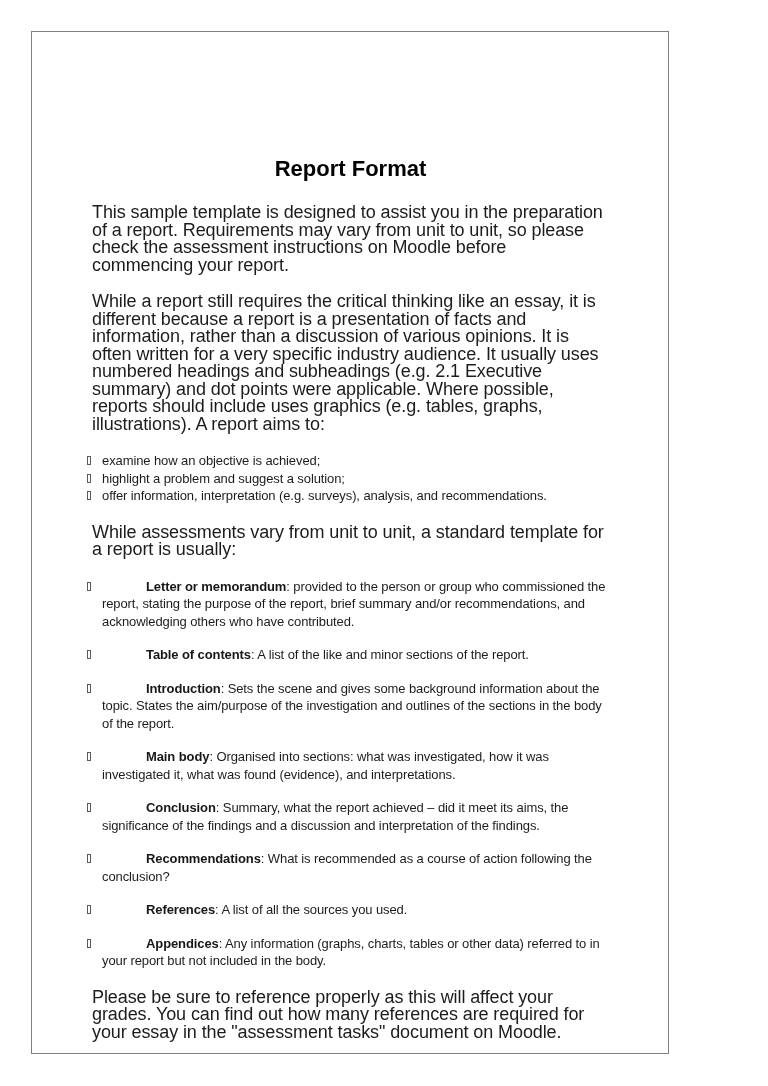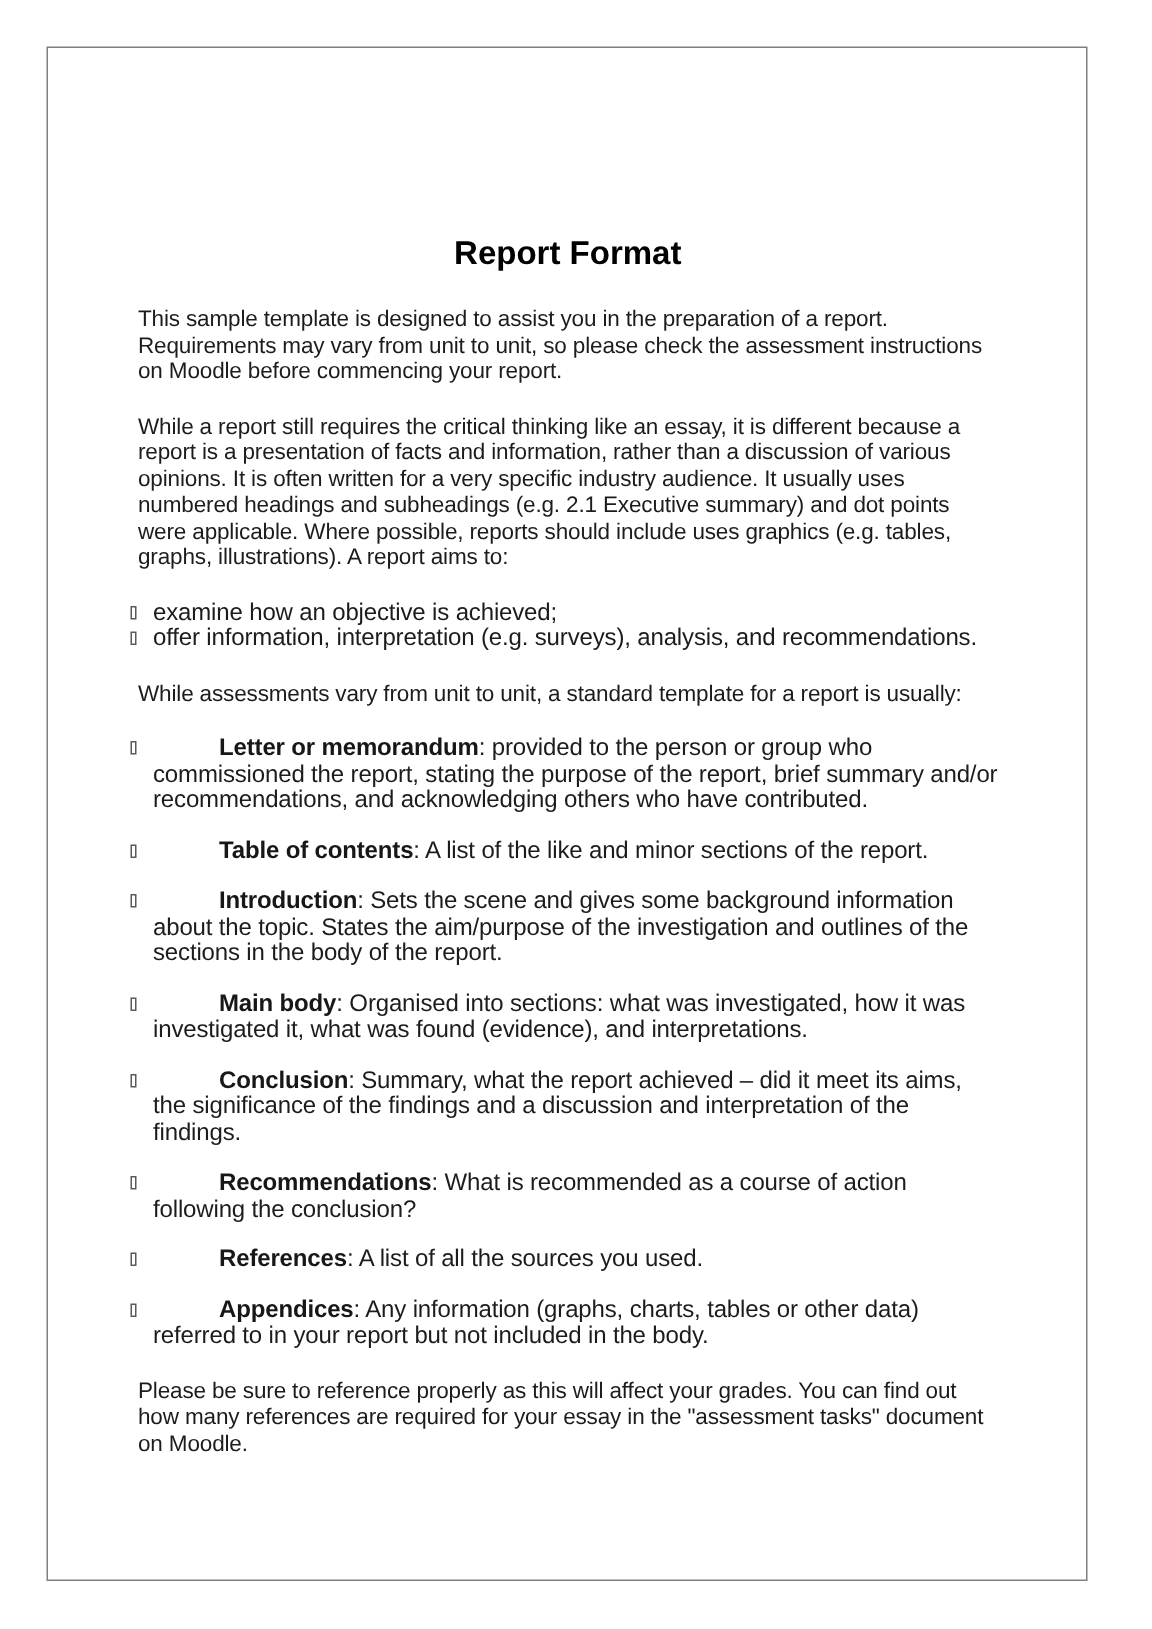--- a/index.html
+++ b/index.html
@@ -6,49 +6,49 @@
   html, body {
     margin: 0; padding: 0;
     width: 768px; height: 1086px;
     background: #ffffff;
     font-family: "Liberation Sans", sans-serif;
     overflow: hidden;
   }
   .page {
     position: absolute;
     left: 31px; top: 31px;
-    width: 694px; height: 1023px;
+    width: 638px; height: 1023px;
     background: #ffffff;
     border: 1px solid #7f7f7f;
     padding: 124px 59px 0 60px;
   }
   .doc-title {
     margin: 0 0 22px 0;
     font-size: 22px;
     line-height: 26px;
     font-weight: 700;
     text-align: center;
     color: #000000;
   }
   .para {
     margin: 0 0 19px 0;
-    font-size: 15px;
+    font-size: 18px;
     line-height: 17.5px;
     letter-spacing: -0.1px;
     color: #1c1c1c;
   }
   ul.doc-list {
     list-style: none;
     margin: 0 0 19px -5px;
     padding: 0;
   }
   ul.doc-list li {
     display: flex;
     align-items: flex-start;
-    font-size: 16px;
+    font-size: 13px;
     line-height: 17.5px;
     letter-spacing: -0.1px;
     color: #1c1c1c;
   }
   ul.sections li { margin-bottom: 16px; }
   .marker { flex: 0 0 15px; }
   .tofu {
     display: block;
     width: 4px; height: 9px;
     margin-top: 4px;
@@ -68,20 +68,26 @@
   <p class="para">This sample template is designed to assist you in the preparation of a report. Requirements may vary from unit to unit, so please check the assessment instructions on Moodle before commencing your report.</p>
 
   <p class="para">While a report still requires the critical thinking like an essay, it is different because a report is a presentation of facts and information, rather than a discussion of various opinions. It is often written for a very specific industry audience. It usually uses numbered headings and subheadings (e.g. 2.1 Executive summary) and dot points were applicable. Where possible, reports should include uses graphics (e.g. tables, graphs, illustrations). A report aims to:</p>
 
   <ul class="doc-list aims">
     <li>
       <span class="marker">
           <span class="tofu"></span>
         </span>
       <span class="li-text">examine how an objective is achieved;</span>
+    </li>
+    <li>
+      <span class="marker">
+          <span class="tofu"></span>
+        </span>
+      <span class="li-text">highlight a problem and suggest a solution;</span>
     </li>
     <li>
       <span class="marker">
           <span class="tofu"></span>
         </span>
       <span class="li-text">offer information, interpretation (e.g. surveys), analysis, and recommendations.</span>
     </li>
   </ul>
 
   <p class="para">While assessments vary from unit to unit, a standard template for a report is usually:</p>

